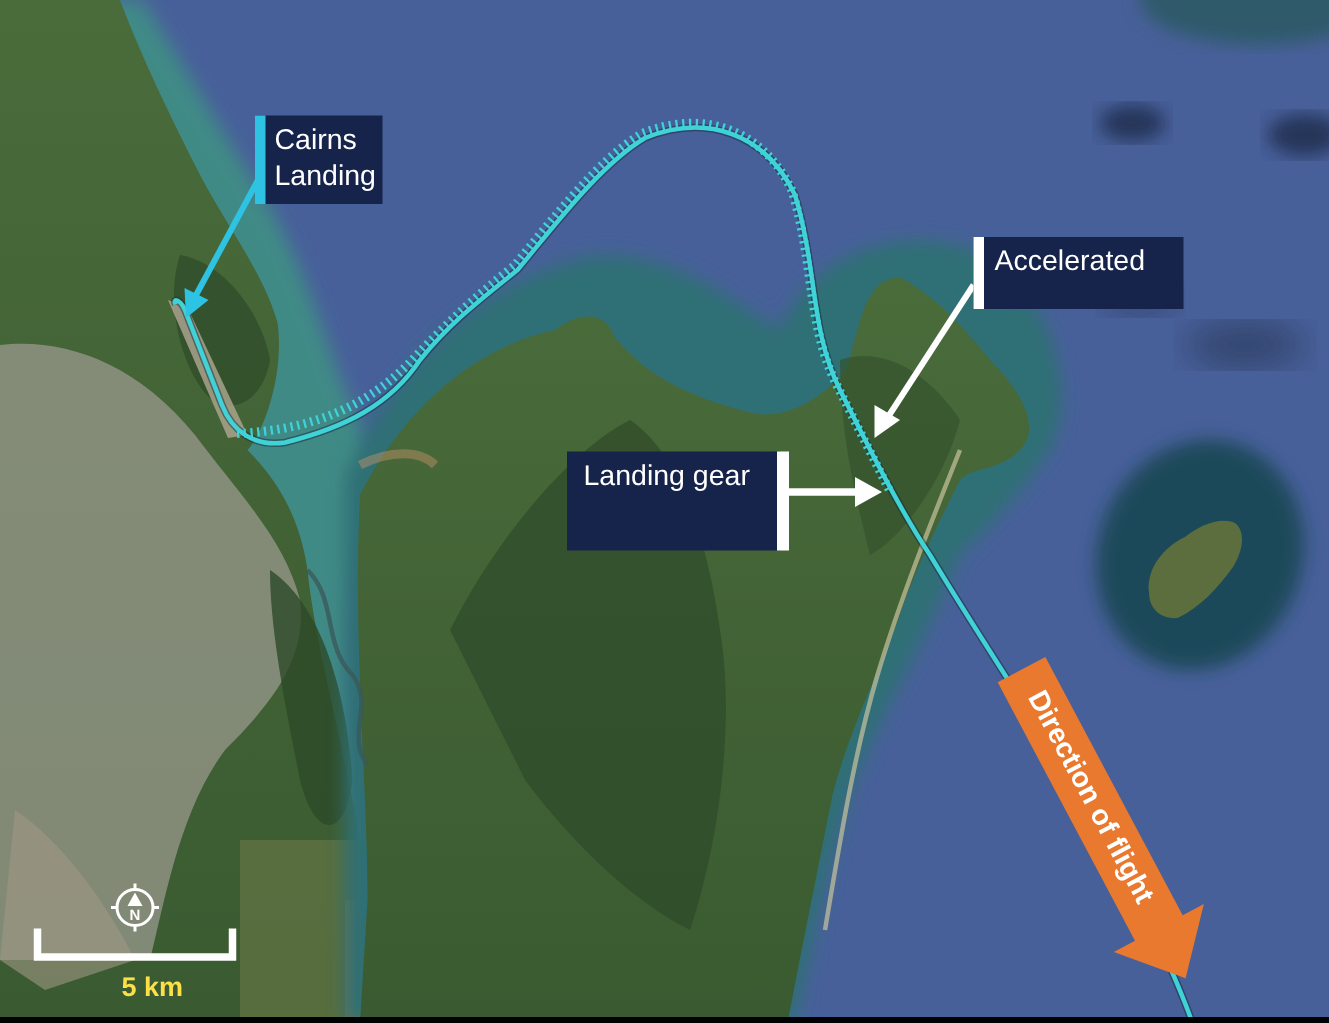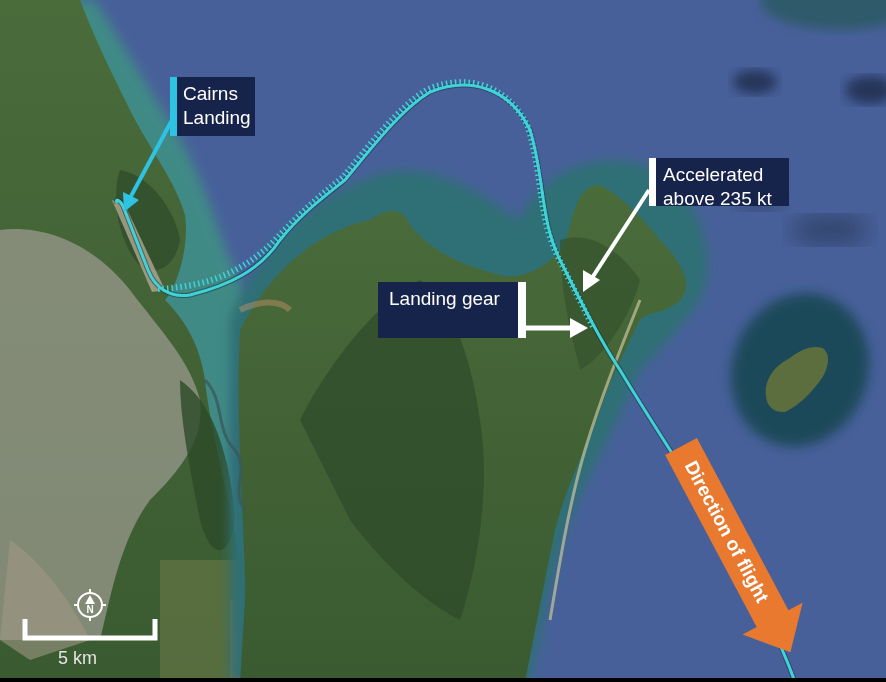--- a/index.html
+++ b/index.html
@@ -25,43 +25,44 @@
   .label span { display: block; }
   .label .bar {
     position: absolute;
     top: 0; bottom: 0;
     width: 7px;
   }
   #label-cairns { left: 170px; top: 77px; width: 85px; height: 59px; padding-left: 13px; }
   #label-cairns .bar { left: 0; background: #2fc3e3; }
   #label-accel { left: 649px; top: 158px; width: 140px; height: 48px; padding-left: 14px; }
   #label-accel .bar { left: 0; background: #ffffff; }
-  #label-gear { left: 378px; top: 282px; width: 142px; height: 56px; padding-left: 11px; }
+  #label-gear { left: 378px; top: 301px; width: 142px; height: 66px; padding-left: 11px; }
   #label-gear .bar { right: -6px; width: 8px; background: #ffffff; }
   #direction {
     position: absolute;
     left: 735px; top: 548px;
     transform: translate(-50%,-50%) rotate(62deg);
     width: 230px; height: 46px;
   }
   #direction-text {
     position: absolute;
     left: 18px; top: 11px;
     color: #ffffff;
     font-weight: bold;
     font-size: 19px;
     line-height: 24px;
     white-space: nowrap;
   }
   #scale-label {
     position: absolute;
-    left: 58px; top: 648px;
-    color: #e5e5e5;
+    left: 81px; top: 648px;
+    color: #fde047;
     font-size: 18px;
     line-height: 20px;
+    font-weight: bold;
   }
   #bottom-strip {
     position: absolute; left: 0; bottom: 0; width: 886px; height: 4px; background: #000;
   }
 </style>
 </head>
 <body>
 
 <div id="map">
 
@@ -159,21 +160,20 @@
 
   <div id="label-cairns" class="label">
     <div class="bar"></div>
     <span>Cairns</span>
     <span>Landing</span>
   </div>
 
   <div id="label-accel" class="label">
     <div class="bar"></div>
     <span>Accelerated</span>
-    <span>above 235 kt</span>
   </div>
 
   <div id="label-gear" class="label">
     <div class="bar"></div>
     <span>Landing gear</span>
   </div>
 
   <div id="scale-label">5 km</div>
 
   <div id="bottom-strip"></div>

